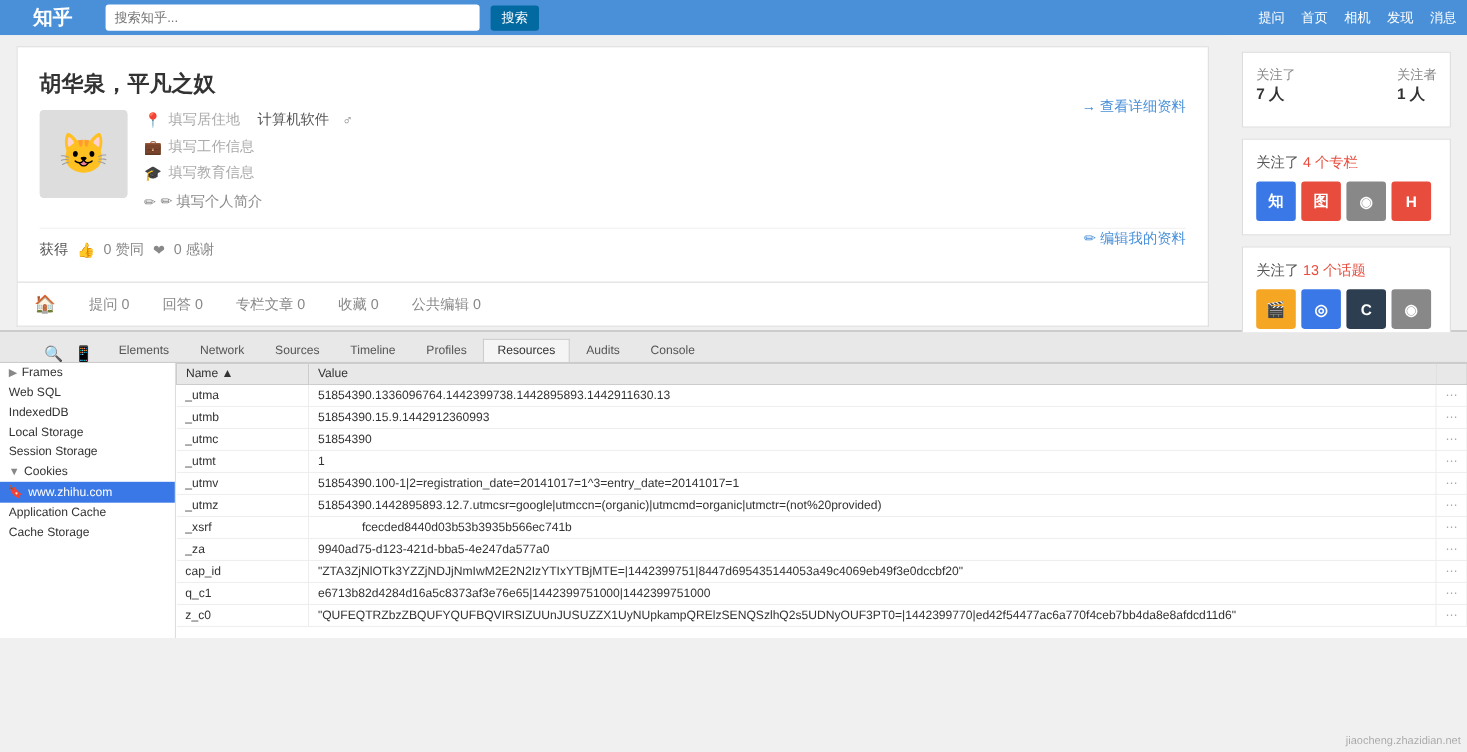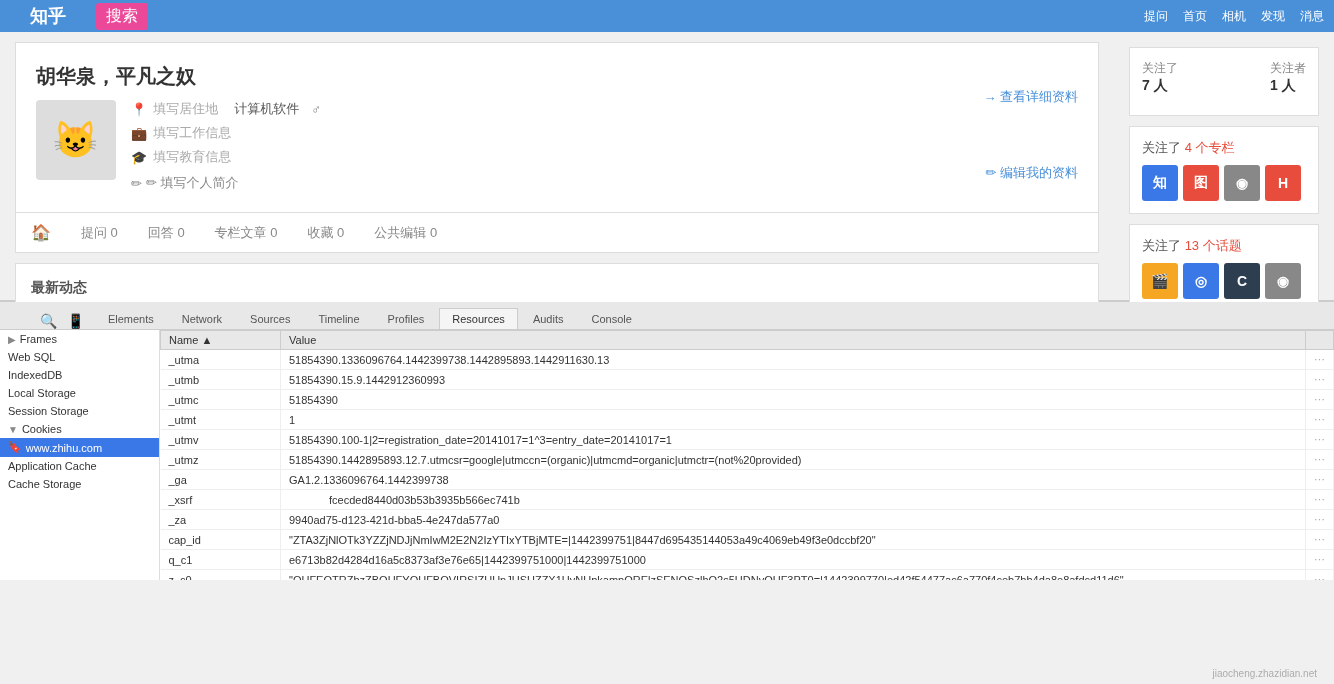--- a/index.html
+++ b/index.html
@@ -23,27 +23,27 @@
     .top-bar-search {
       flex: 1;
       max-width: 340px;
       height: 24px;
       border: none;
       border-radius: 3px;
       padding: 0 8px;
       font-size: 12px;
     }
     .top-bar-btn {
-      background: #ec4899;
+      background: #0369a1;
       color: white;
       border: none;
       padding: 3px 10px;
       border-radius: 3px;
       cursor: pointer;
-      font-size: 16px;
+      font-size: 12px;
     }
     .top-bar-links {
       margin-left: auto;
       display: flex;
       gap: 15px;
       color: white;
       font-size: 12px;
     }
     .top-bar-links span { cursor: pointer; }
 
@@ -334,21 +334,21 @@
       max-width: 900px;
       margin-left: 12px;
     }
 
     .cookies-table .name-col { width: 120px; }
     .cookies-table .value-col { max-width: 900px; }
 
     .watermark {
       position: absolute;
       bottom: 5px;
-      right: 17px;
+      right: 6px;
       font-size: 10px;
       color: rgba(0,0,0,0.3);
       z-index: 999;
     }
 
     .page-wrapper {
       position: relative;
       width: 1334px;
       height: 684px;
       overflow: hidden;
@@ -364,20 +364,21 @@
       padding: 10px 15px;
     }
   </style>
 </head>
 <body>
 
 <div class="page-wrapper">
 
   <div class="top-bar">
     <div class="top-bar-logo">知乎</div>
+    <input class="top-bar-search" type="text" placeholder="搜索知乎..." style="">
     <button class="top-bar-btn">搜索</button>
     <div class="top-bar-links">
       <span>提问</span>
       <span>首页</span>
       <span>相机</span>
       <span>发现</span>
       <span>消息</span>
     </div>
   </div>
 
@@ -418,20 +419,27 @@
               <span>✏ 填写个人简介</span>
             </div>
           </div>
           <div style="position:absolute; right:20px; top:45px;">
             <span style="color:#4a90d9; font-size:13px;">→ 查看详细资料</span>
           </div>
           <div style="position:absolute; right:20px; bottom:30px;">
             <span style="color:#4a90d9; font-size:13px;">✏ 编辑我的资料</span>
           </div>
         </div>
+        <div class="profile-stats">
+          <span style="color:#555;">获得</span>
+          <span>👍</span>
+          <span>0 赞同</span>
+          <span>❤</span>
+          <span>0 感谢</span>
+        </div>
       </div>
 
       <div class="profile-nav">
         <span class="nav-home-icon">🏠</span>
         <span class="nav-tab">提问 0</span>
         <span class="nav-tab">回答 0</span>
         <span class="nav-tab">专栏文章 0</span>
         <span class="nav-tab">收藏 0</span>
         <span class="nav-tab">公共编辑 0</span>
       </div>
@@ -574,25 +582,20 @@
                   <td class="name-col">_utmv</td>
                   <td class="value-col" style="max-width: 1100px; overflow: hidden; text-overflow: ellipsis; white-space: nowrap;">51854390.100-1|2=registration_date=20141017=1^3=entry_date=20141017=1</td>
                   <td style="width: 20px; color: rgb(170, 170, 170);">⋯</td>
                 </tr>
                 <tr>
                   <td class="name-col">_utmz</td>
                   <td class="value-col" style="max-width: 1100px; overflow: hidden; text-overflow: ellipsis; white-space: nowrap;">51854390.1442895893.12.7.utmcsr=google|utmccn=(organic)|utmcmd=organic|utmctr=(not%20provided)</td>
                   <td style="width: 20px; color: rgb(170, 170, 170);">⋯</td>
                 </tr>
                 <tr>
-                  <td class="name-col">_ga</td>
-                  <td class="value-col" style="max-width: 1100px; overflow: hidden; text-overflow: ellipsis; white-space: nowrap;">GA1.2.1336096764.1442399738</td>
-                  <td style="width: 20px; color: rgb(170, 170, 170);">⋯</td>
-                </tr>
-                <tr>
                   <td class="name-col">_xsrf</td>
                   <td class="value-col" style="max-width: 1100px; overflow: hidden; text-overflow: ellipsis; white-space: nowrap; padding-left: 48px;">fcecded8440d03b53b3935b566ec741b</td>
                   <td style="width: 20px; color: rgb(170, 170, 170);">⋯</td>
                 </tr>
                 <tr>
                   <td class="name-col">_za</td>
                   <td class="value-col" style="max-width: 1100px; overflow: hidden; text-overflow: ellipsis; white-space: nowrap;">9940ad75-d123-421d-bba5-4e247da577a0</td>
                   <td style="width: 20px; color: rgb(170, 170, 170);">⋯</td>
                 </tr>
                 <tr>

